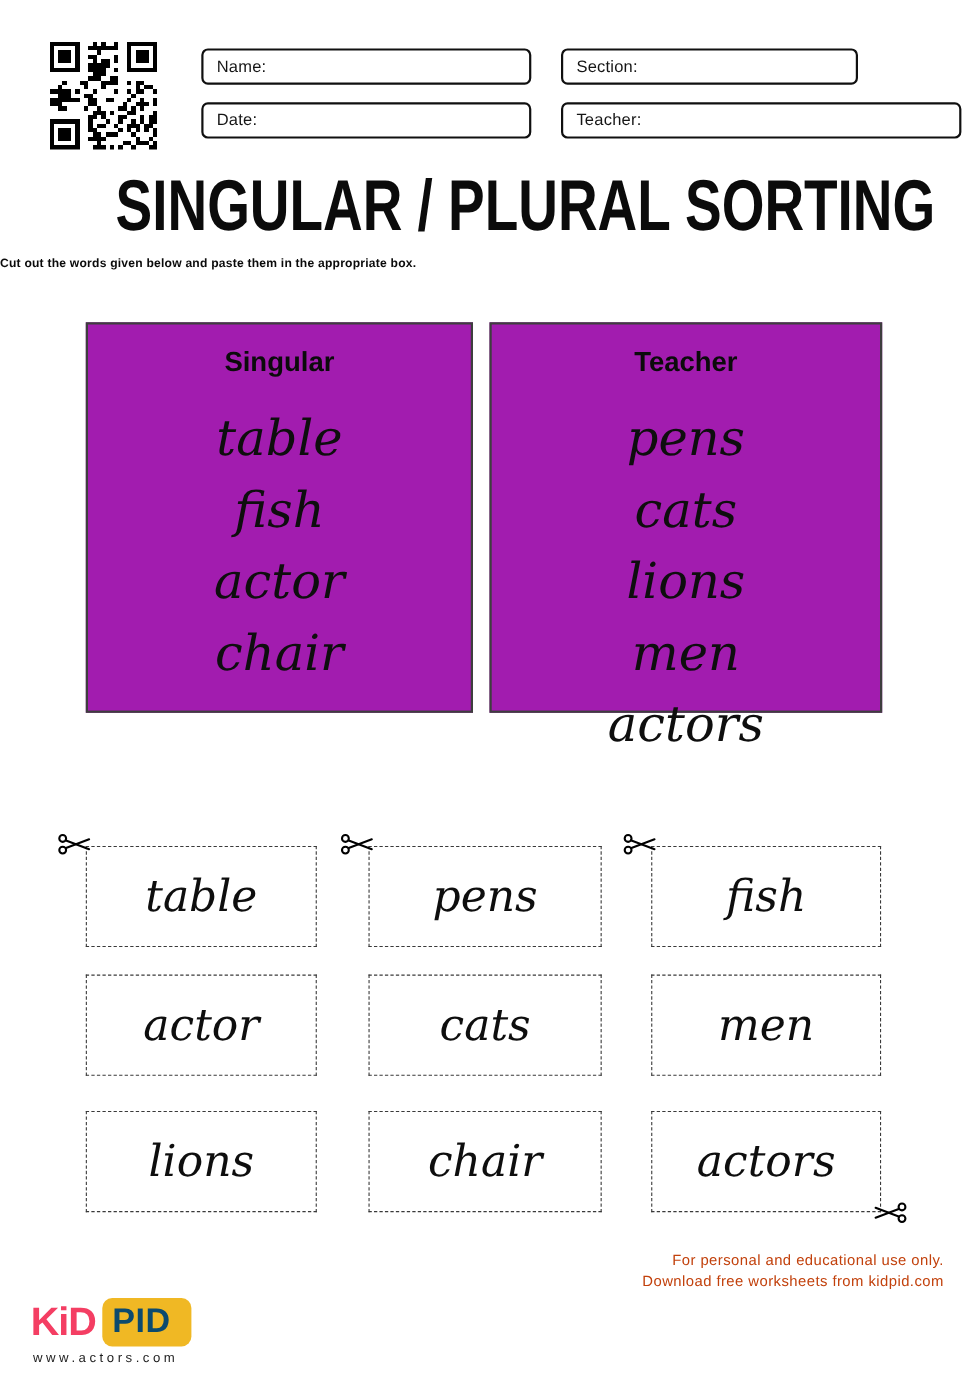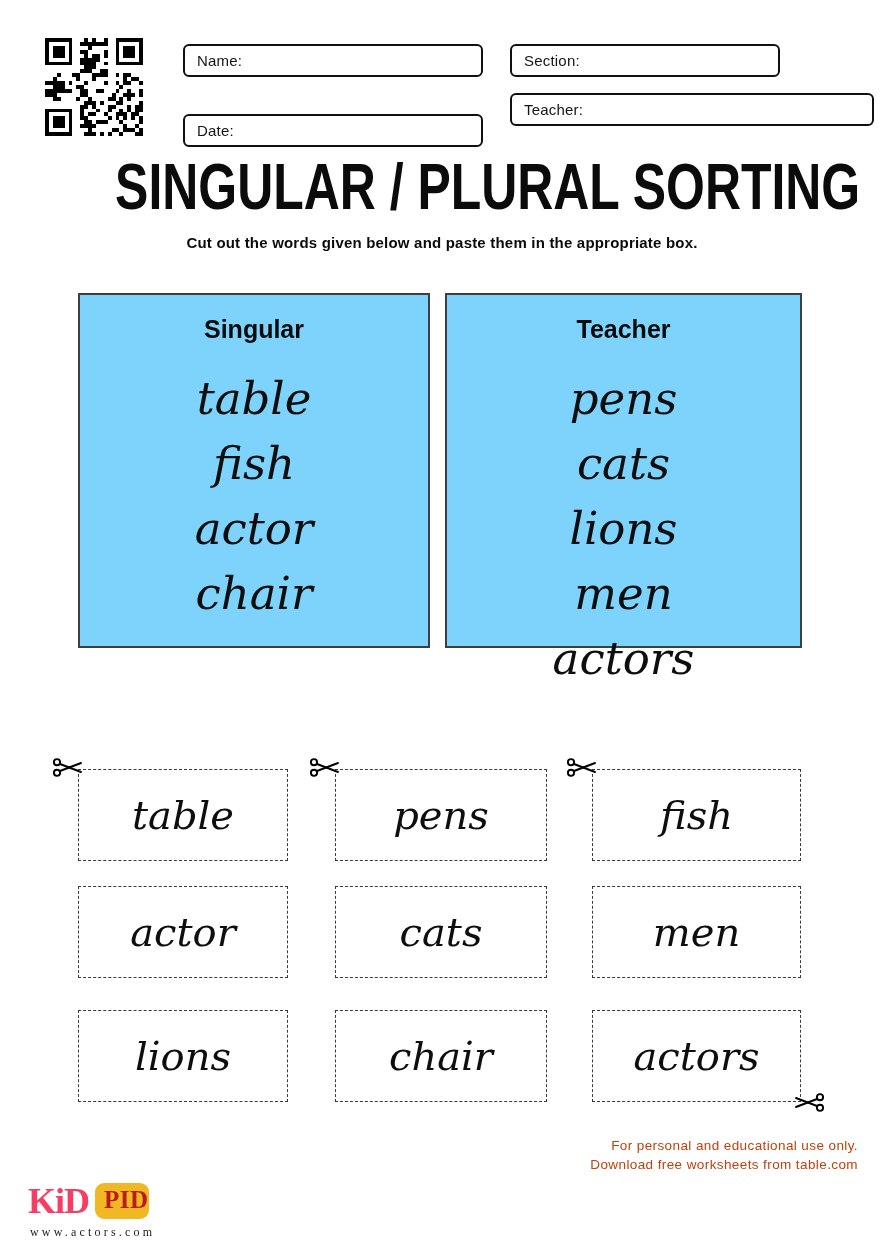--- a/index.html
+++ b/index.html
@@ -18,46 +18,46 @@
   .field {
     position: absolute; height: 33px;
     border: 2px solid #101010; border-radius: 6px;
     display: flex; align-items: center;
     padding-left: 12px;
     background: #fff;
   }
   .field-label { font-size: 15px; color: #151515; letter-spacing: 0.2px; }
   .field-name    { left: 183px; top: 44px; width: 300px; }
   .field-section { left: 510px; top: 44px; width: 270px; }
-  .field-date    { left: 183px; top: 93px; width: 300px; margin-top: 21px; }
+  .field-date    { left: 183px; top: 93px; width: 300px; }
   .field-teacher { left: 510px; top: 93px; width: 364px; }
 
   
   .title {
     position: absolute; left: 0; right: 0; top: 150px;
-    white-space: nowrap; margin-left: 10px;
+    white-space: nowrap;
   }
   .title span {
     display: inline-block;
     font-size: 64px; font-weight: 900; letter-spacing: 0px;
     transform: scaleX(0.78) scaleY(1.02);
     transform-origin: center;
     color: #0b0b0b;
   }
   .instruction {
     position: absolute; left: 0; right: 0; top: 234px;
-    text-align: center;
-    font-size: 15px; font-weight: 700; color: #0b0b0b;
+    text-align: left;
+    font-size: 11px; font-weight: 700; color: #0b0b0b;
     letter-spacing: 0.2px;
   }
 
   
   .sortbox {
     position: absolute; top: 293px; height: 355px;
-    border: 2px solid #3e3e3e; background: #7dd3fc;
+    border: 2px solid #3e3e3e; background: #a21caf;
   }
   .sortbox.singular { left: 78px;  width: 352px; }
   .sortbox.plural   { left: 445px; width: 357px; }
   .sortbox-heading {
     margin-top: 20px; text-align: center;
     font-size: 25px; font-weight: 700; color: #0b0b0b;
   }
   .wordlist { margin-top: 22px; padding: 0; list-style: none; }
   .wordlist li {
     text-align: center; line-height: 65px;
@@ -80,31 +80,31 @@
   .col3 { left: 592px; width: 209px; }
   .row1 { top: 769px; }
   .row2 { top: 886px; }
   .row3 { top: 1010px; }
 
   .scissors { position: absolute; width: 32px; height: 21px; }
   .scissors-tl { top: -13px; left: -27px; }
   .scissors-br { bottom: -12px; right: -25px; transform: scaleX(-1); }
 
   
-  .brand { position: absolute; left: 28px; top: 1180px; font-family: Liberation Serif, serif; }
+  .brand { position: absolute; left: 28px; top: 1180px; }
   .brand-row { display: flex; align-items: center; }
   .brand-kid {
     font-size: 36px; font-weight: 900; letter-spacing: -1px;
     color: #f43e63;
   }
   .brand-pid {
     margin-left: 6px;
-    background: #f0b824; color: #b91c1c;
-    font-size: 25px; font-weight: 900;
-    padding: 3px 0 5px 9px; border-radius: 9px;
+    background: #f0b824; color: #0c4a6e;
+    font-size: 31px; font-weight: 900;
+    padding: 3px 19px 5px 9px; border-radius: 9px;
     letter-spacing: 0.5px;
   }
   .brand-url {
     margin-top: 3px; padding-left: 2px;
     font-size: 12px; letter-spacing: 3.2px; color: #1d1d1d;
   }
   .footer-note {
     position: absolute; right: 26px; top: 1136px;
     text-align: right; font-size: 13.5px; line-height: 19px;
     color: #c2410c; letter-spacing: 0.4px;
@@ -389,16 +389,16 @@
 
   <div class="brand">
     <div class="brand-row">
       <span class="brand-kid">KiD</span>
       <span class="brand-pid">PID</span>
     </div>
     <div class="brand-url">www.actors.com</div>
   </div>
   <div class="footer-note">
     <div>For personal and educational use only.</div>
-    <div>Download free worksheets from table.com</div>
+    <div>Download free worksheets from kidpid.com</div>
   </div>
 
 </div>
 
 </body></html>

